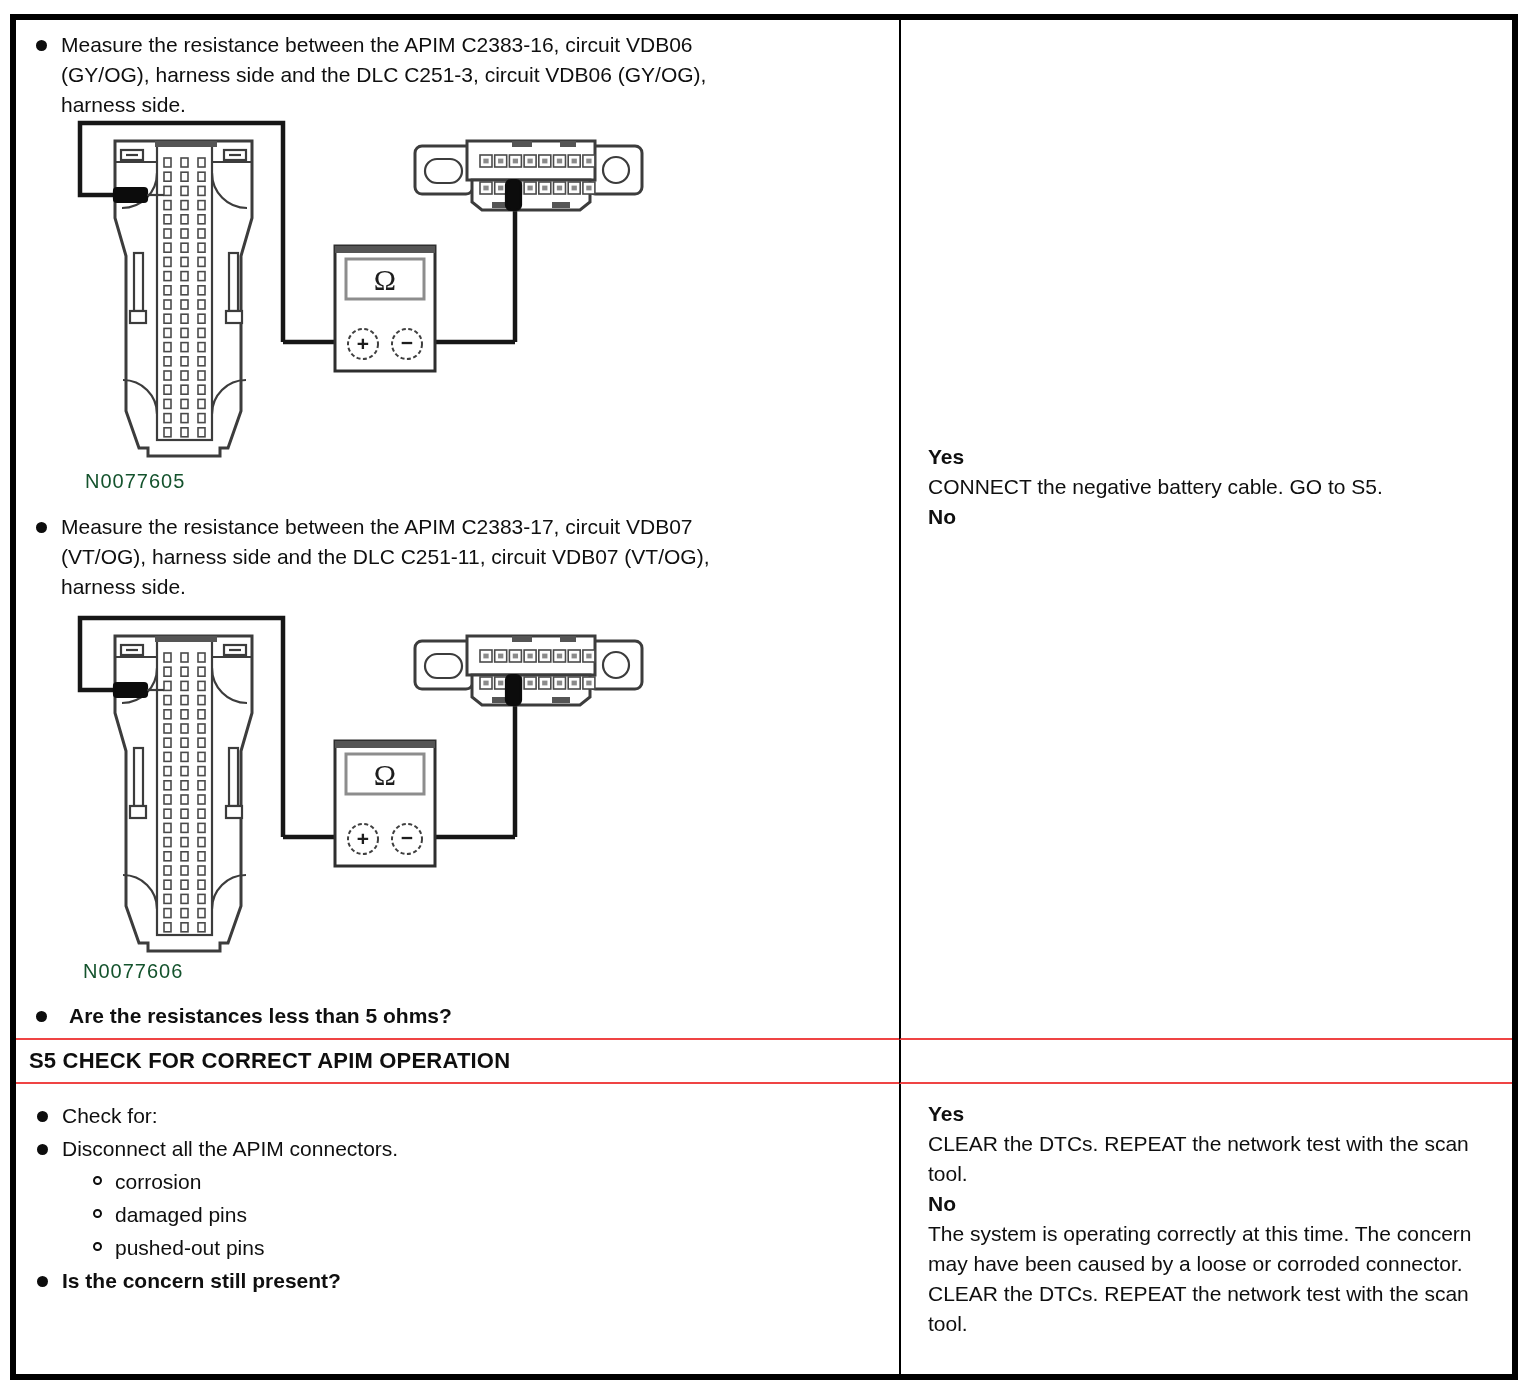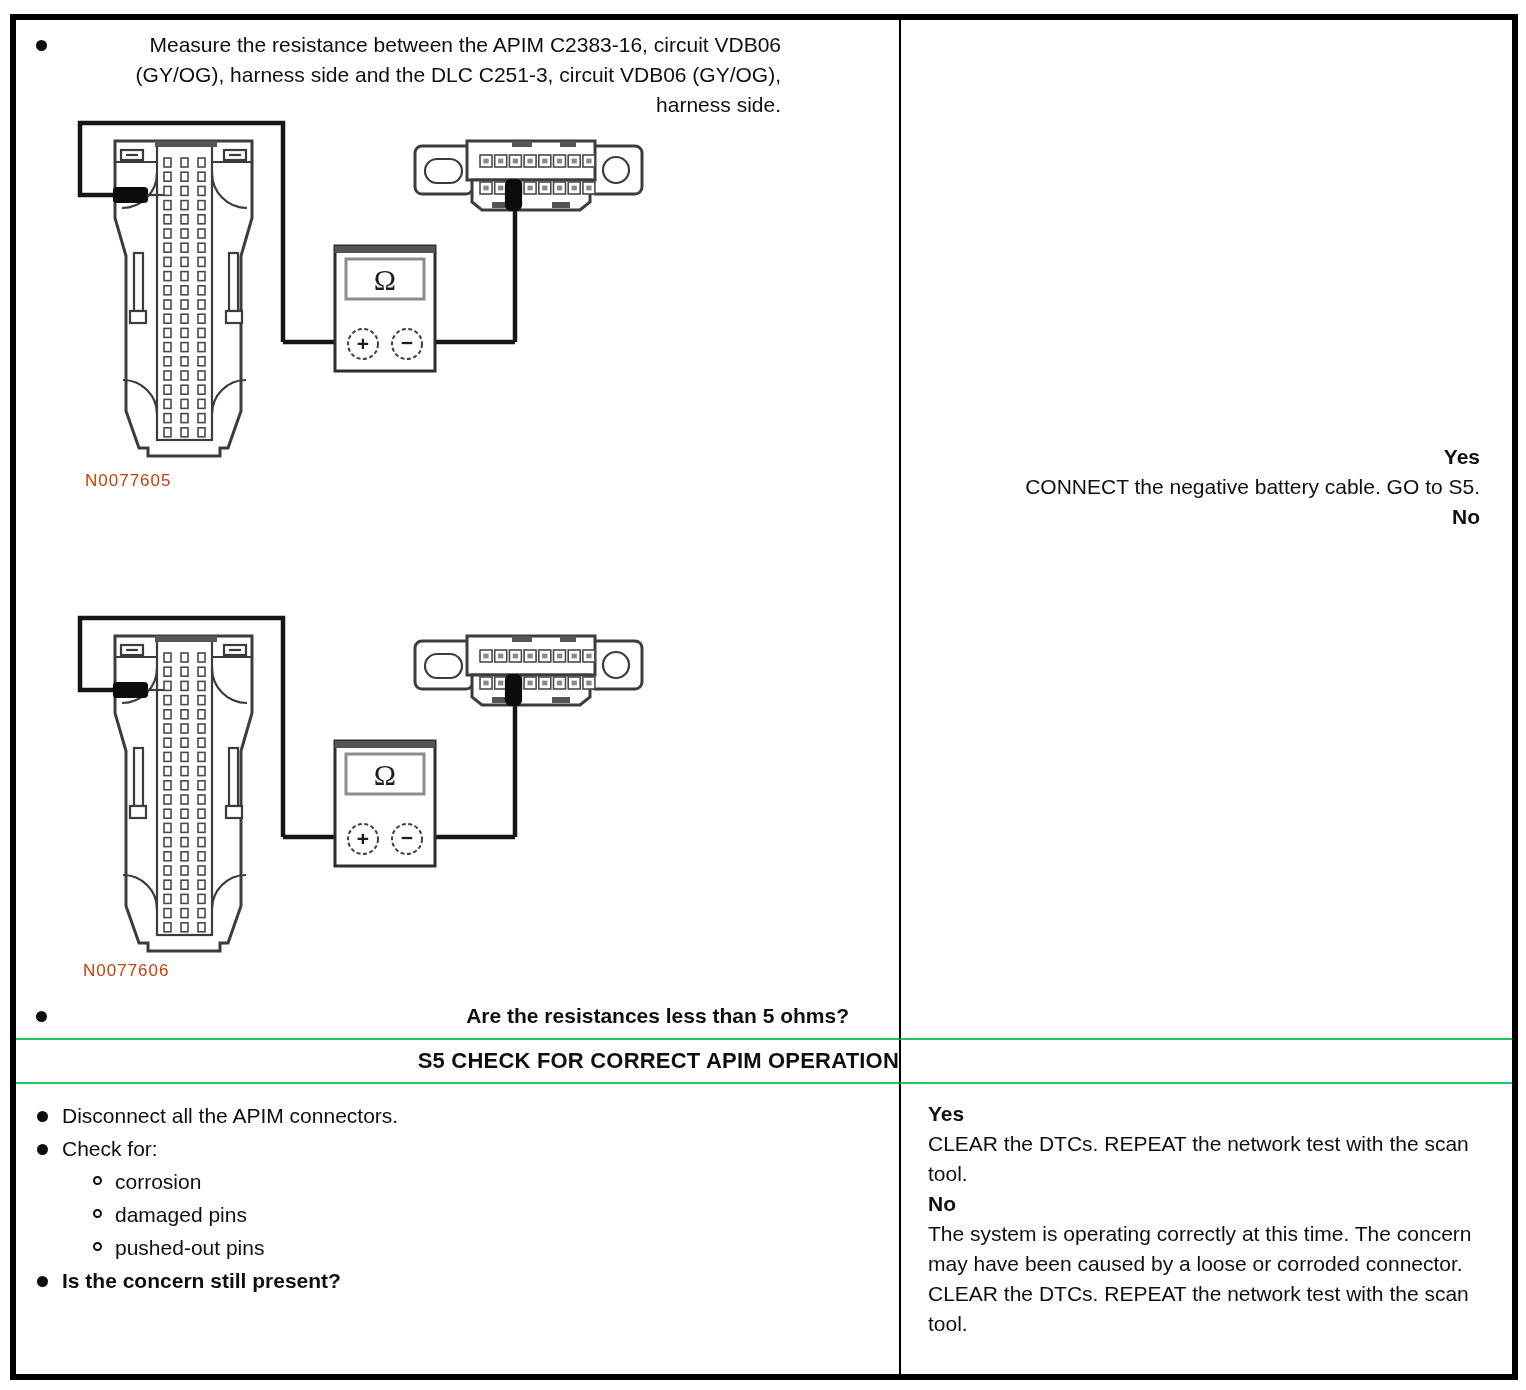--- a/index.html
+++ b/index.html
@@ -11,39 +11,39 @@
     -webkit-font-smoothing:antialiased;
   }
   .table {
     position:absolute; left:10px; top:14px; width:1508px; height:1366px;
     border:6px solid #000; background:#fff;
     display:grid;
     grid-template-columns:883px 613px;
     grid-template-rows:1020px 44px 1fr;
   }
   .cell { position:relative; background:#fff; }
-  .b-bottom { border-bottom:2px solid #22c55e;text-align:right; }
+  .b-bottom { border-bottom:2px solid #ef4444; }
   .b-left { border-left:2px solid #000; }
 
   
   .li { display:flex; align-items:flex-start; }
   .dot {
     flex:0 0 auto; width:11px; height:11px; border-radius:50%;
     background:#0d0d0d; margin:10px 14px 0 0;
   }
   .ring {
     flex:0 0 auto; width:9px; height:9px; border-radius:50%;
     background:#fff; border:2.5px solid #0d0d0d; margin:9px 13px 0 0;
   }
   .bold { font-weight:bold; }
 
   
   .abs { position:absolute; }
   .fig-label {
-    color:#c2410c; font-size:17px; letter-spacing:1px;
+    color:#14532d; font-size:20px; letter-spacing:1px;
   }
 
   
   .hdr-title {
     font-weight:bold; font-size:22px; line-height:42px; padding-left:13px;
     letter-spacing:0.2px; white-space:nowrap;
   }
 
   
   .action-block { }
@@ -228,20 +228,24 @@
             <rect x="508.2" y="64" width="12" height="12"></rect>
             <rect x="511.56" y="67.6" width="5.28" height="4.800000000000001" class="inner"></rect>
             <rect x="522.9" y="64" width="12" height="12"></rect>
             <rect x="526.26" y="67.6" width="5.28" height="4.800000000000001" class="inner"></rect>
           </g>
         <rect class="probe" x="446" y="62" width="15" height="30" rx="5"></rect>
       </g>
     </svg>
     <div class="abs fig-label" style="left:69px; top:446px;">N0077605</div>
 
+    <div class="abs li" style="left:20px; top:492px;">
+      <span class="dot"></span>
+      <div class="t" style="width:720px;">Measure the resistance between the APIM C2383-17, circuit VDB07 (VT/OG), harness side and the DLC C251-11, circuit VDB07 (VT/OG), harness side.</div>
+    </div>
 
     <svg class="diagram" style="left:44px; top:593px;" width="830" height="345" viewBox="0 0 830 345">
       <path class="wire" d="M 72 77 H 20 V 5 H 223 V 224"></path>
       <path class="wire" d="M 223 224 H 455"></path>
       <path class="wire" d="M 455 224 V 92"></path>
       <line class="wire-thin" x1="453" y1="38" x2="453" y2="64"></line>
       <g class="sk">
         <path class="outer" d="M 55 23 H 192 V 100 L 181 138 V 293 L 168 330 H 160 V 338 H 88 V 330 H 79 L 66 293 V 138 L 55 100 Z"></path>
         <line x1="55" y1="44" x2="192" y2="44"></line>
         <rect x="61" y="32" width="22" height="10"></rect>
@@ -399,25 +403,25 @@
 
   <div class="cell b-bottom">
     <div class="hdr-title">S5 CHECK FOR CORRECT APIM OPERATION</div>
   </div>
   <div class="cell b-bottom b-left"></div>
 
   <div class="cell">
     <ul class="steps-list">
       <li class="li">
         <span class="dot"></span>
-        <div class="t">Disconnect all the APIM connectors.</div>
+        <div class="t">Check for:</div>
       </li>
       <li class="li">
         <span class="dot"></span>
-        <div class="t">Check for:</div>
+        <div class="t">Disconnect all the APIM connectors.</div>
       </li>
       <li class="li sub">
         <span class="ring"></span>
         <div class="t">corrosion</div>
       </li>
       <li class="li sub">
         <span class="ring"></span>
         <div class="t">damaged pins</div>
       </li>
       <li class="li sub">

